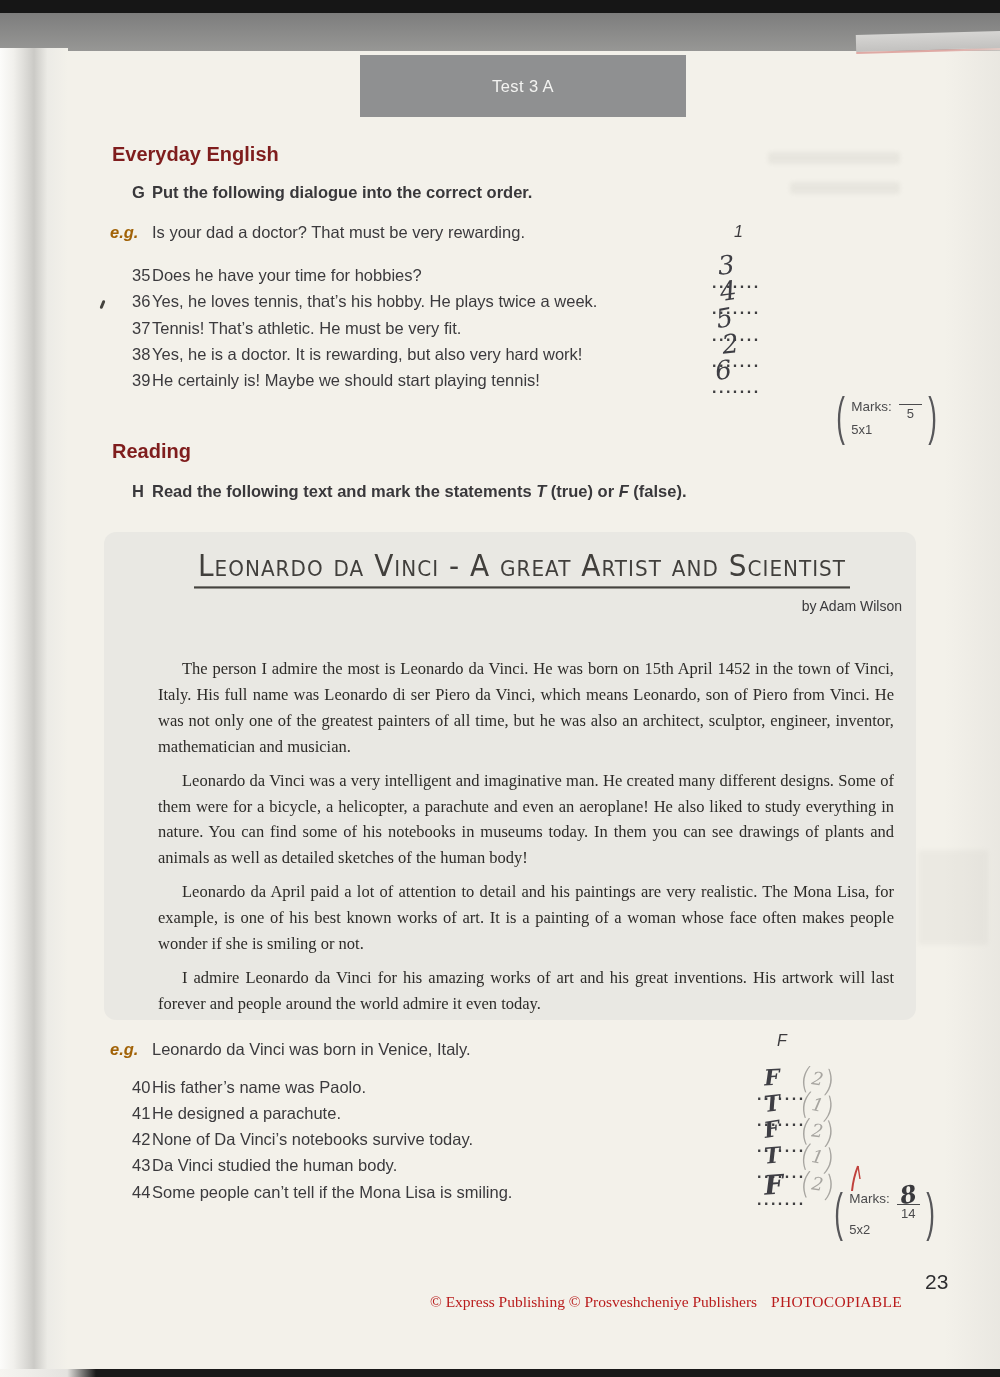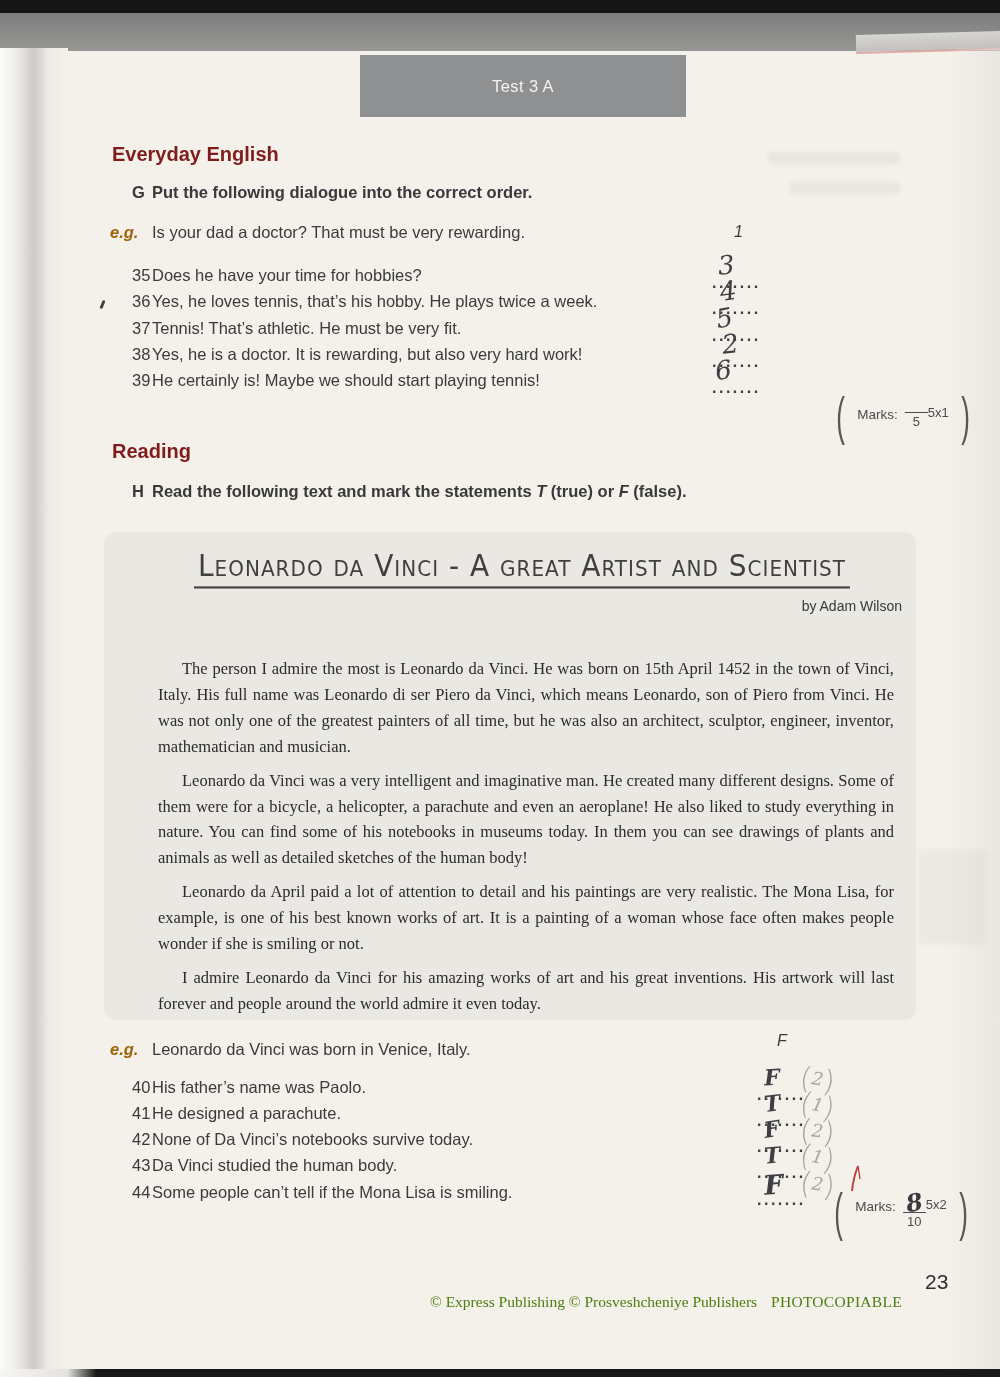--- a/index.html
+++ b/index.html
@@ -63,21 +63,21 @@
   .pencil .pp{font-size:30px;font-weight:300;font-family:"DejaVu Sans",sans-serif;}
   .pencil .pv{font-size:18px;font-style:italic;position:relative;top:-5px;
               font-family:"DejaVu Serif",serif;}
   .red-tick{position:absolute;left:736px;top:-20px;}
 
   
   .marks{position:absolute;display:flex;align-items:center;color:#4b4b4d;}
   .marks .paren{font-size:52px;font-weight:200;color:#57575a;line-height:1;
                 transform:scaleX(.5);}
   .paren-l::before{content:"(";} .paren-r::before{content:")";}
-  .marks .mid{display:flex;flex-direction:row;margin:0 8px;}
+  .marks .mid{display:flex;flex-direction:column;margin:0 2px;}
   .marks .row1{display:flex;align-items:flex-start;gap:7px;}
   .marks .mlabel{font-size:13.5px;margin-top:3px;}
   .frac{display:flex;flex-direction:column;align-items:center;}
   .frac .score{font-family:"DejaVu Serif",serif;font-style:italic;font-weight:bold;
                font-size:24px;height:15px;line-height:13px;color:#39393d;
                transform:rotate(-10deg);}
   .frac .score.empty{height:7px;}
   .frac .bar{width:23px;border-top:1.7px solid #4b4b4d;margin:1px 0 1px;}
   .frac .total{font-size:13px;}
   .marks .formula{font-size:13px;margin-top:1px;}
@@ -91,21 +91,21 @@
                border-bottom:2px solid #45433f;padding:0 4px 3px;transform:scale(1,1.08);}
   .byline{position:absolute;left:500px;top:598px;width:402px;text-align:right;
           font-size:14px;color:#3a393c;}
   .article-body{position:absolute;left:150px;top:648px;width:752px;
                 font-family:"Liberation Serif",serif;font-size:16.5px;
                 line-height:25.9px;text-align:justify;color:#2d2b28;}
   .article-body p{margin:8px;text-indent:24px;}
 
   
   .footer{position:absolute;left:430px;top:1293px;width:470px;
-          font-family:"Liberation Serif",serif;font-size:15.5px;color:#4d7c0f;
+          font-family:"Liberation Serif",serif;font-size:15.5px;color:#b91c1c;
           white-space:nowrap;}
   .footer .photo{margin-left:10px;letter-spacing:.3px;}
   .page-num{position:absolute;left:925px;top:1270px;font-size:21px;color:#2e2e30;}
 </style>
 </head>
 <body>
 
 <div class="stage">
 
   <div class="scan-top-black"></div>
@@ -253,21 +253,21 @@
   </div>
 
   <div class="marks" style="left:830px;top:1186px;">
     <span class="paren paren-l"></span>
     <div class="mid">
       <div class="row1">
         <span class="mlabel">Marks:</span>
         <span class="frac">
           <span class="score">8</span>
           <span class="bar"></span>
-          <span class="total">10</span>
+          <span class="total">14</span>
         </span>
       </div>
       <span class="formula">5x2</span>
     </div>
     <span class="paren paren-r"></span>
   </div>
 
   <div class="footer">
     <span>© Express Publishing © Prosveshcheniye Publishers</span>
     <span class="photo">PHOTOCOPIABLE</span>

